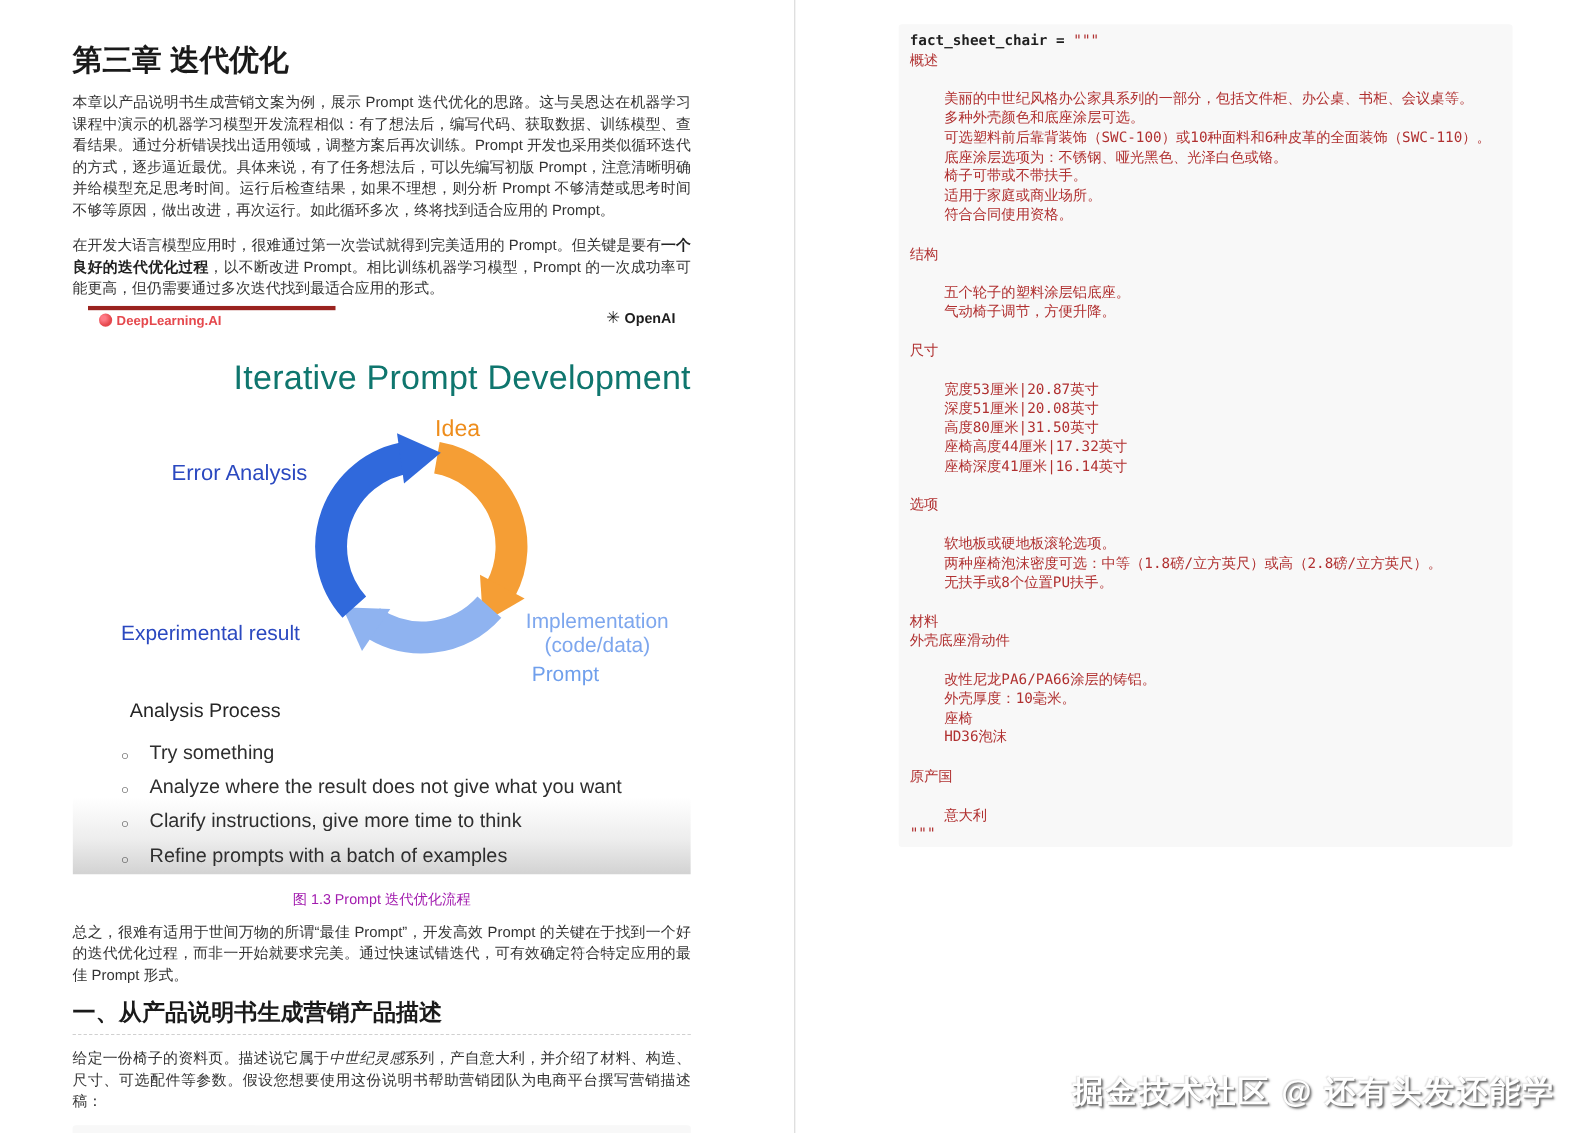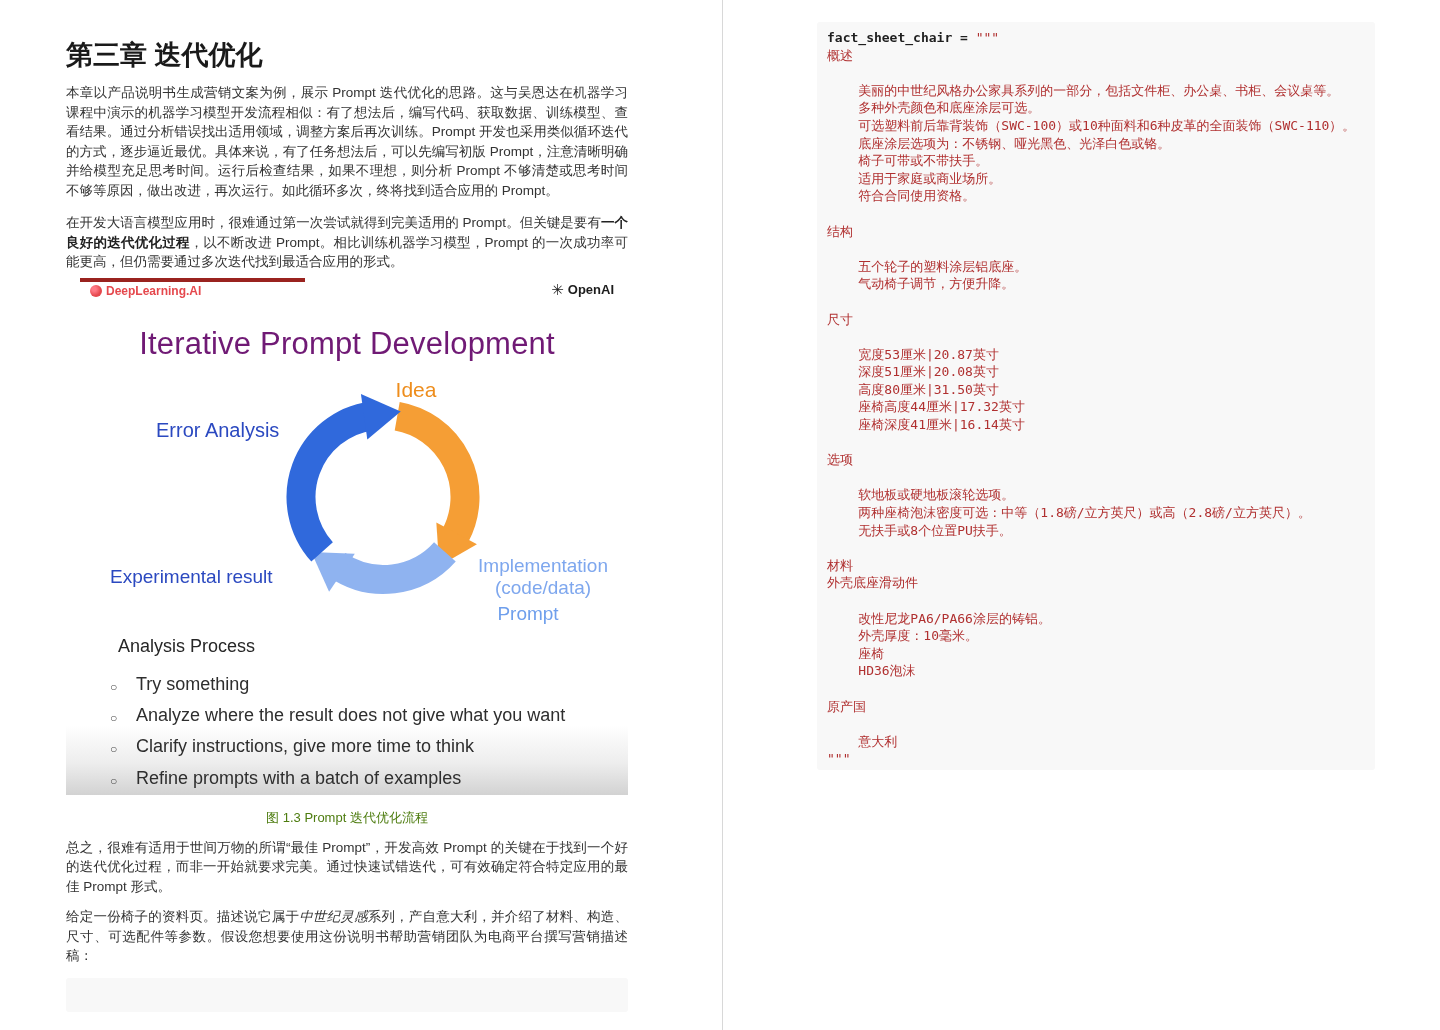--- a/index.html
+++ b/index.html
@@ -22,38 +22,38 @@
   .slide { position:relative; margin-top:6px; width:562px; height:517px; background:#fff; overflow:hidden; }
   .slide-redbar { position:absolute; left:14px; top:0; width:225px; height:4px; background:#9a231f; }
   .brand-row { position:absolute; left:12px; top:6px; width:100%; height:16px; }
   .brand-left { position:absolute; left:12px; top:0; display:flex; align-items:center; gap:4px;
                 color:#e5484d; font-size:12px; font-weight:700; }
   .dl-circle { width:12px; height:12px; border-radius:50%;
                background:radial-gradient(circle at 35% 35%, #ff7a86 18%, #e5484d 60%); display:inline-block; }
   .brand-right { position:absolute; right:26px; top:-2px; display:flex; align-items:center; gap:4px;
                  color:#1c1c1c; font-size:13px; font-weight:700; }
   .oa-glyph { font-size:15px; font-weight:400; line-height:15px; }
-  .slide-title { position:absolute; left:0; top:48px; width:100%; text-align:center;
-                 font-size:31px; font-weight:500; color:#701a75; letter-spacing:0.2px; }
+  .slide-title { position:absolute; left:0; top:48px; width:100%; text-align:right;
+                 font-size:31px; font-weight:500; color:#0f766e; letter-spacing:0.2px; }
   .cycle-svg { position:absolute; left:0; top:95px; }
   .lbl { position:absolute; font-weight:400; white-space:nowrap; }
   .lbl-idea { top:100px; left:0; width:700px; text-align:center; font-size:21px; color:#ee8d1c; }
   .lbl-error { top:141px; left:90px; font-size:20px; color:#2b49c0; }
   .lbl-exp { top:288px; left:44px; font-size:19px; color:#2b49c0; }
   .lbl-impl { top:277px; left:404px; width:146px; text-align:center; font-size:19px; line-height:22px; color:#7ea7ee; }
-  .lbl-prompt { top:325px; left:404px; width:116px; text-align:center; font-size:19px; color:#6f9fec; }
+  .lbl-prompt { top:325px; left:390px; width:116px; text-align:center; font-size:19px; color:#6f9fec; }
   .process-title { position:absolute; left:52px; top:358px; font-size:18px; color:#262626; font-weight:500; }
   .fade-band { position:absolute; left:0; bottom:0; width:100%; height:70px; z-index:0;
                background:linear-gradient(to bottom, rgba(228,228,228,0) 0%, rgba(222,222,222,0.55) 55%, #d2d2d2 100%); }
   .process-list { position:absolute; left:40px; top:396px; list-style:none; z-index:1; }
   .process-list li { position:relative; padding-left:30px; font-size:18px; line-height:20px;
                      margin-bottom:11.4px; color:#2e2e2e; }
   .process-list li .o-marker { position:absolute; left:4px; top:3px; font-size:12px; color:#4a4a4a; }
 
-  .caption { margin-top:14px; text-align:center; font-size:13px; color:#4d7c0f; }
+  .caption { margin-top:14px; text-align:center; font-size:13px; color:#a21caf; }
 
   .h2 { margin-top:12px; font-size:21px; line-height:26px; font-weight:700; color:#1a1a1a;
         padding-bottom:6px; border-bottom:1px dashed #d0d0d0; }
 
   .code-inline { margin-top:12px; background:#f8f8f8; border-radius:3px; height:34px;
                  padding:10px 12px; font-family:"DejaVu Sans Mono","Liberation Mono",monospace;
                  font-size:13px; line-height:14px; }
 
   
   .code-panel { position:absolute; left:817px; top:22px; width:558px; height:748px;
@@ -125,20 +125,21 @@
         <li><span class="o-marker">○</span><span>Analyze where the result does not give what you want</span></li>
         <li><span class="o-marker">○</span><span>Clarify instructions, give more time to think</span></li>
         <li><span class="o-marker">○</span><span>Refine prompts with a batch of examples</span></li>
       </ul>
     </div>
 
     <div class="caption">图 1.3 Prompt 迭代优化流程</div>
 
     <p class="para">总之，很难有适用于世间万物的所谓“最佳 Prompt”，开发高效 Prompt 的关键在于找到一个好的迭代优化过程，而非一开始就要求完美。通过快速试错迭代，可有效确定符合特定应用的最佳 Prompt 形式。</p>
 
+    <div class="h2">一、从产品说明书生成营销产品描述</div>
 
     <p class="para"><span>给定一份椅子的资料页。描述说它属于</span><i>中世纪灵感</i><span>系列，产自意大利，并介绍了材料、构造、尺寸、可选配件等参数。假设您想要使用这份说明书帮助营销团队为电商平台撰写营销描述稿：</span></p>
 
     <div class="code-inline">
       
     </div>
   </div>
 
   <div class="code-panel">
     <pre><span class="tok-plain">fact_sheet_chair = </span><span class="tok-red">"""</span>
@@ -178,13 +179,14 @@
     外壳厚度：10毫米。
     座椅
     HD36泡沫
 
 原产国
 
     意大利
 </span><span class="tok-red">"""</span></pre>
   </div>
 
+  <div class="watermark">掘金技术社区 @ 还有头发还能学</div>
 </div>
 
 </body></html>

